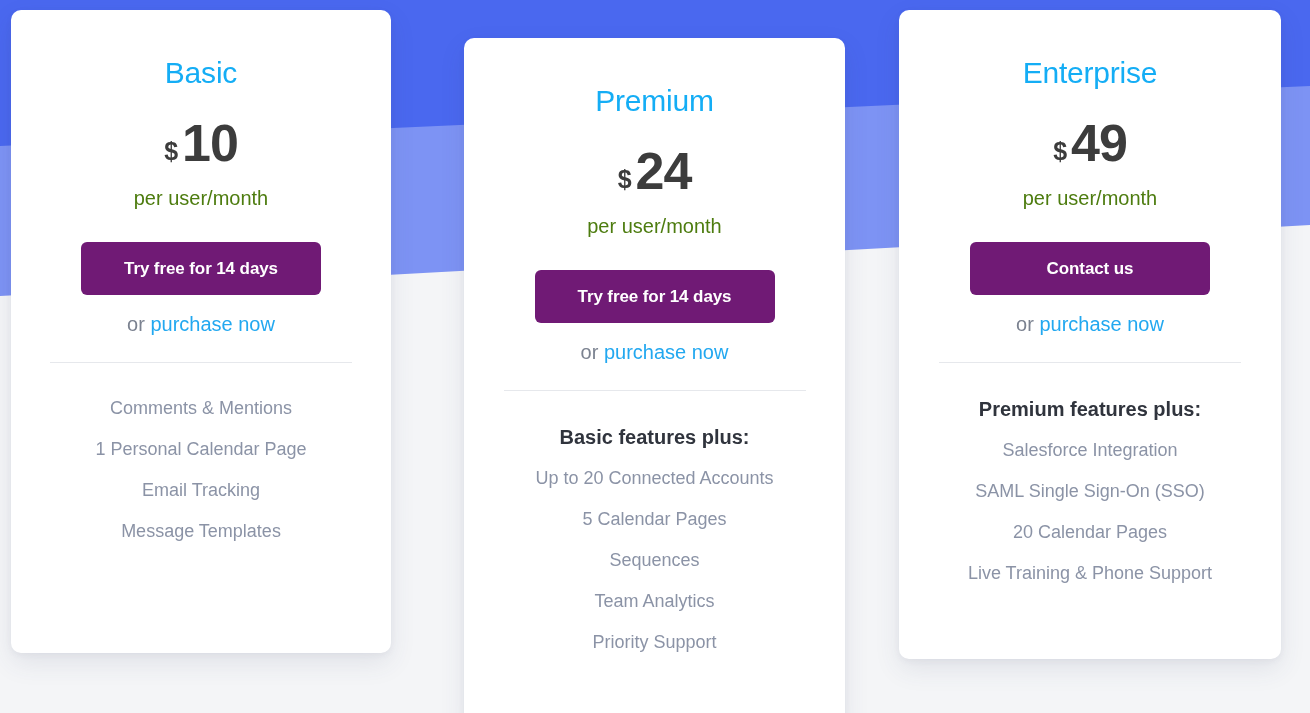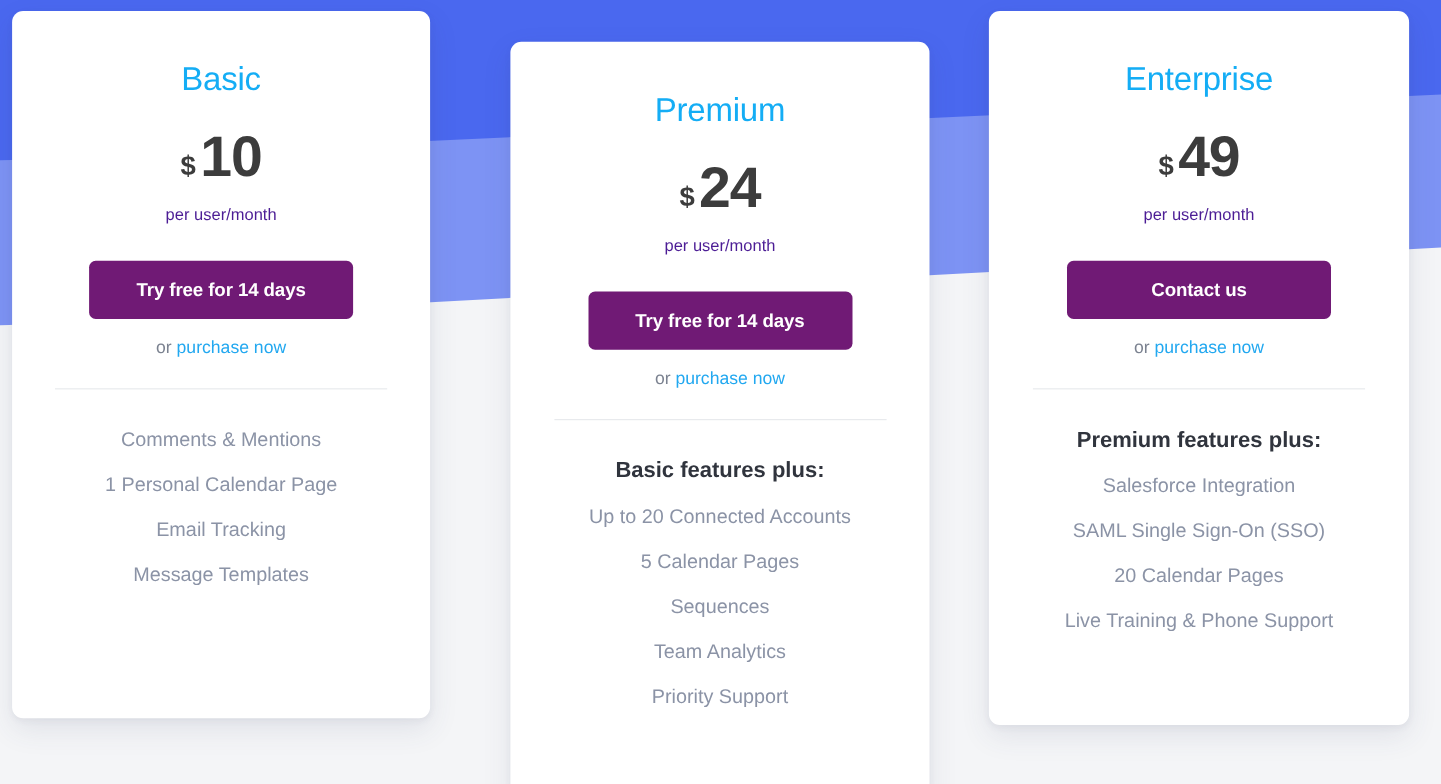--- a/index.html
+++ b/index.html
@@ -92,43 +92,43 @@
     top: -1px;
   }
   .amount {
     font-size: 52px;
     font-weight: bold;
     letter-spacing: -1px;
   }
 
   .price-period {
     margin-top: 19px;
-    font-size: 15px;
-    color: #4c1d95;
+    font-size: 20px;
+    color: #4d7c0f;
     line-height: 1;
   }
 
   .cta-button {
     margin-top: 34px;
     width: 240px;
     height: 53px;
     border: none;
     border-radius: 6px;
     background: #701a75;
     color: #ffffff;
     font-family: "Liberation Sans", sans-serif;
     font-size: 17px;
     font-weight: bold;
     cursor: pointer;
     letter-spacing: -0.1px;
   }
 
   .purchase-row {
     margin-top: 19px;
-    font-size: 16px;
+    font-size: 20px;
     color: #7b8290;
     line-height: 1;
     text-align: center;
   }
   .purchase-link {
     color: #22a8f0;
     text-decoration: none;
     cursor: pointer;
   }
 

